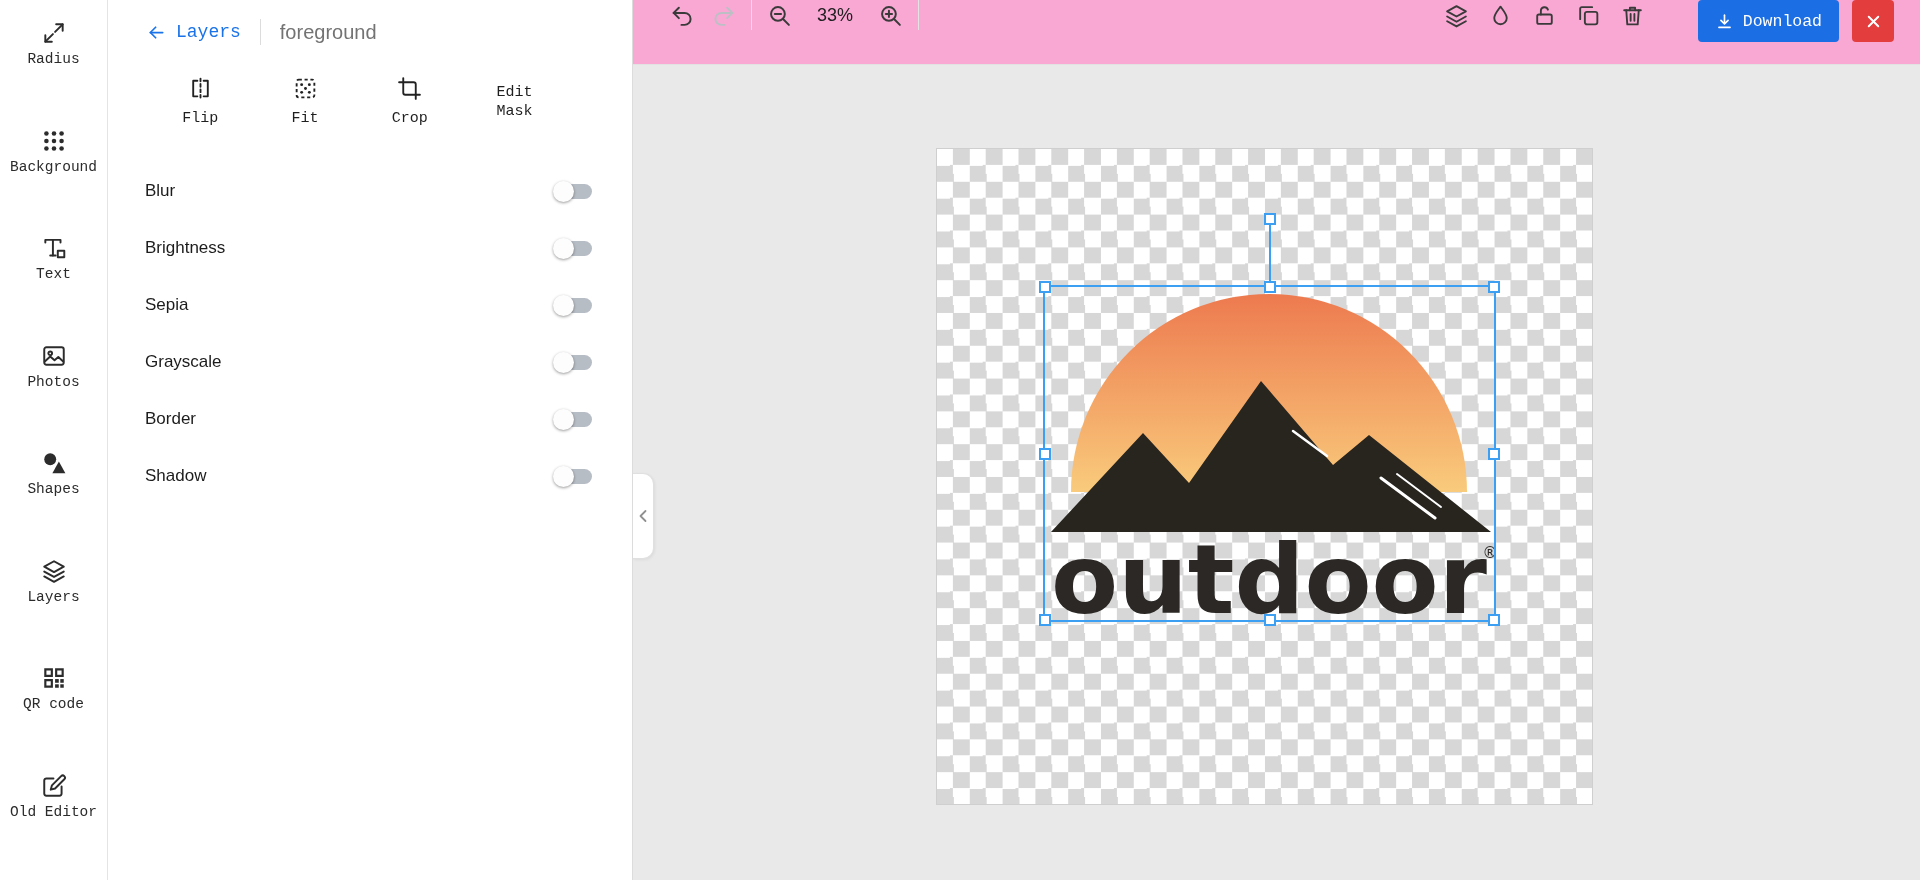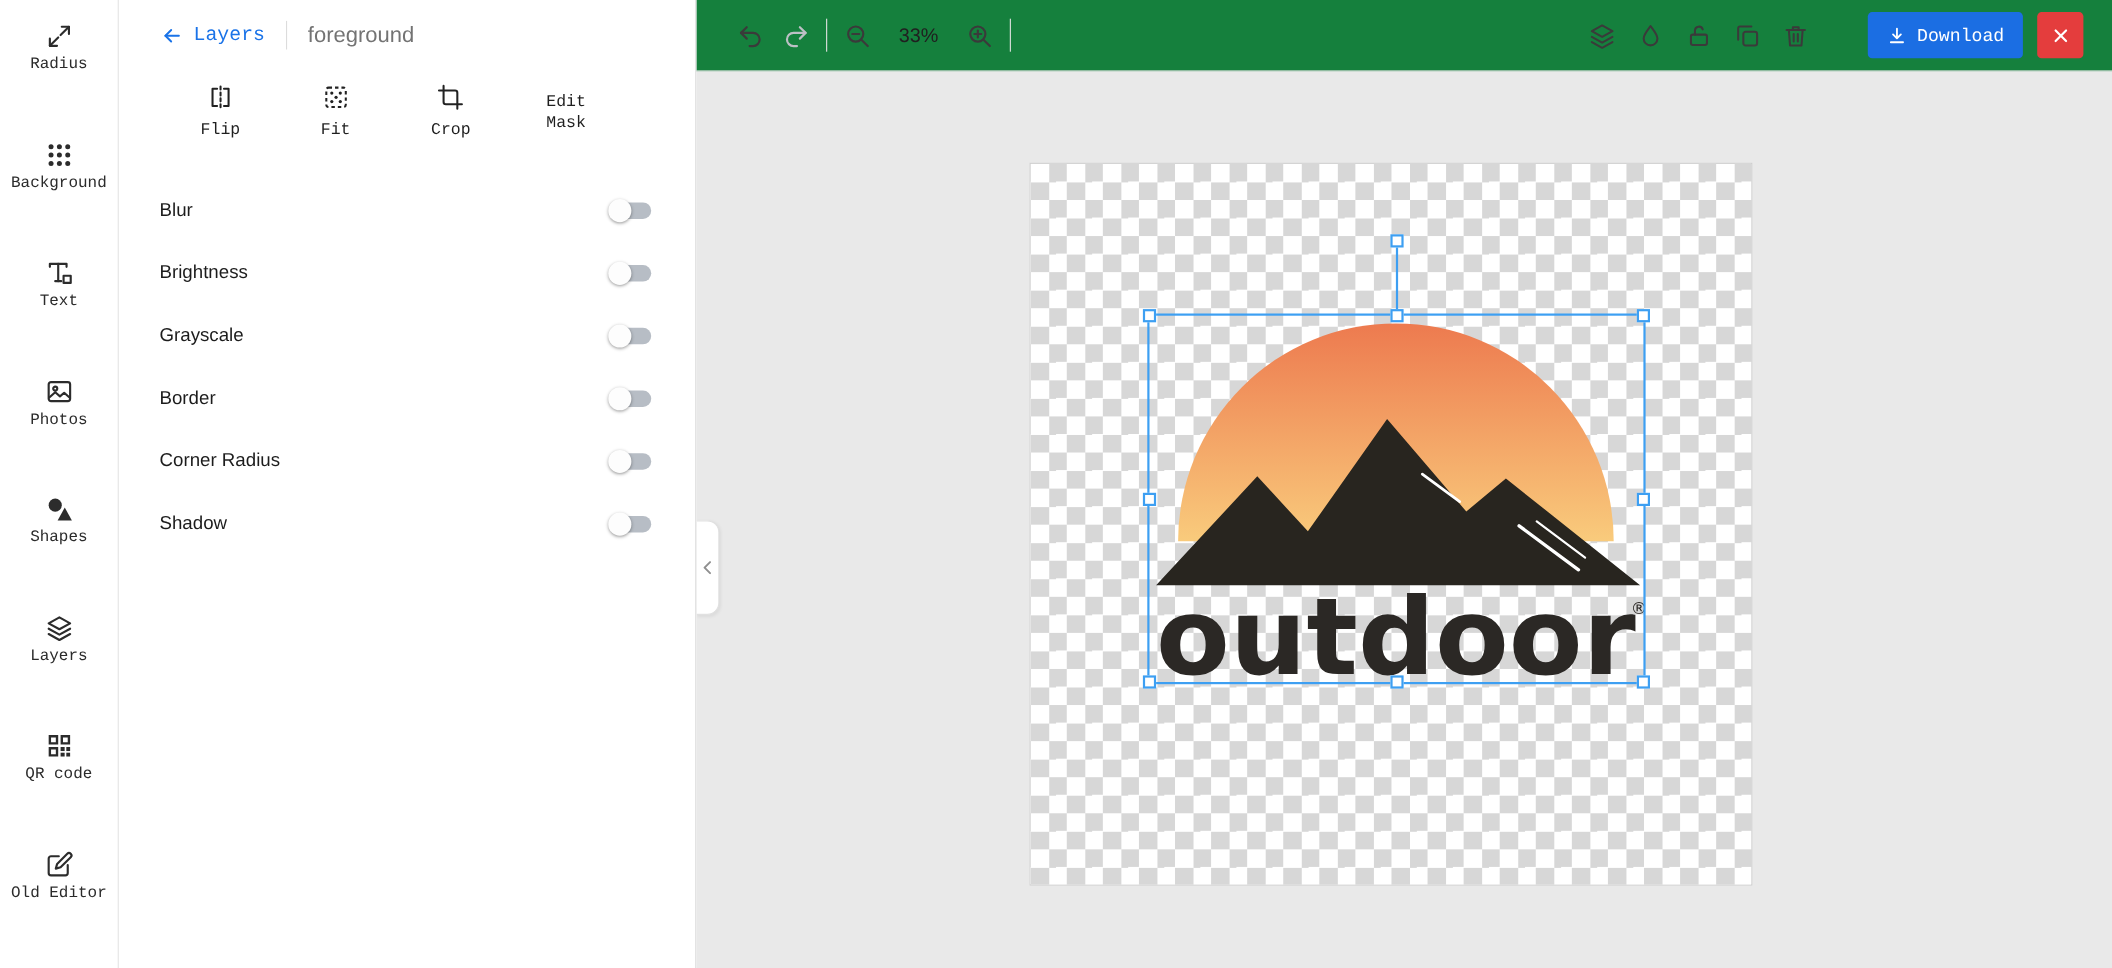--- a/index.html
+++ b/index.html
@@ -27,21 +27,21 @@
 .tool-item .lbl{font-size:15px;color:#1f1f1f;line-height:1.3;text-align:center}
 .tool-item.text-only .lbl{max-width:56px}
 .filter-list{margin-top:24px}
 .filter-row{height:57px;display:flex;align-items:center;justify-content:space-between;padding:0 40px 0 37px}
 .filter-row .lbl{font-size:17px;color:#1c1c1c}
 .toggle{position:relative;width:37px;height:15px;border-radius:8px;background:#b7bdc5;border:none;cursor:pointer;flex:0 0 auto}
 .toggle .knob{position:absolute;left:-2px;top:-3px;width:21px;height:21px;border-radius:50%;background:#fdfdfd;box-shadow:0 1px 3px rgba(0,0,0,.4)}
 
 
 .main{position:absolute;left:633px;top:0;right:0;height:100%}
-.toolbar{position:absolute;left:0;top:0;right:0;height:65px;background:#15803d;border-bottom:1px solid #e2e2e2;display:flex;align-items:center;padding:0 26px 0 34px}
+.toolbar{position:absolute;left:0;top:0;right:0;height:65px;background:#f9a8d4;border-bottom:1px solid #e2e2e2;display:flex;align-items:flex-start;padding:0 26px 0 34px}
 .tb-group{display:flex;align-items:center;gap:10px}
 .icon-btn{background:none;border:none;padding:3px;cursor:pointer;display:inline-flex;align-items:center;justify-content:center}
 .tb-div{width:1px;height:30px;background:#e3e3e3;margin:0 12px}
 .zoom-val{font-size:18px;color:#202020;margin:0 8px;min-width:44px;text-align:center}
 .spacer{flex:1}
 .right-icons{display:flex;align-items:center;gap:13px}
 .download-btn{margin-left:50px;display:flex;align-items:center;gap:9px;background:#1b6ee3;color:#fff;border:none;border-radius:4px;height:42px;padding:0 17px;font-size:16.5px;cursor:pointer}
 .close-btn{margin-left:13px;width:42px;height:42px;background:#e43d3d;border:none;border-radius:4px;display:flex;align-items:center;justify-content:center;cursor:pointer}
 
 
@@ -219,33 +219,33 @@
             <span class="knob"></span>
           </button>
       </div>
       <div class="filter-row">
         <span class="lbl">Brightness</span>
         <button class="toggle">
             <span class="knob"></span>
           </button>
       </div>
       <div class="filter-row">
+        <span class="lbl">Sepia</span>
+        <button class="toggle">
+            <span class="knob"></span>
+          </button>
+      </div>
+      <div class="filter-row">
         <span class="lbl">Grayscale</span>
         <button class="toggle">
             <span class="knob"></span>
           </button>
       </div>
       <div class="filter-row">
         <span class="lbl">Border</span>
-        <button class="toggle">
-            <span class="knob"></span>
-          </button>
-      </div>
-      <div class="filter-row">
-        <span class="lbl">Corner Radius</span>
         <button class="toggle">
             <span class="knob"></span>
           </button>
       </div>
       <div class="filter-row">
         <span class="lbl">Shadow</span>
         <button class="toggle">
             <span class="knob"></span>
           </button>
       </div>

